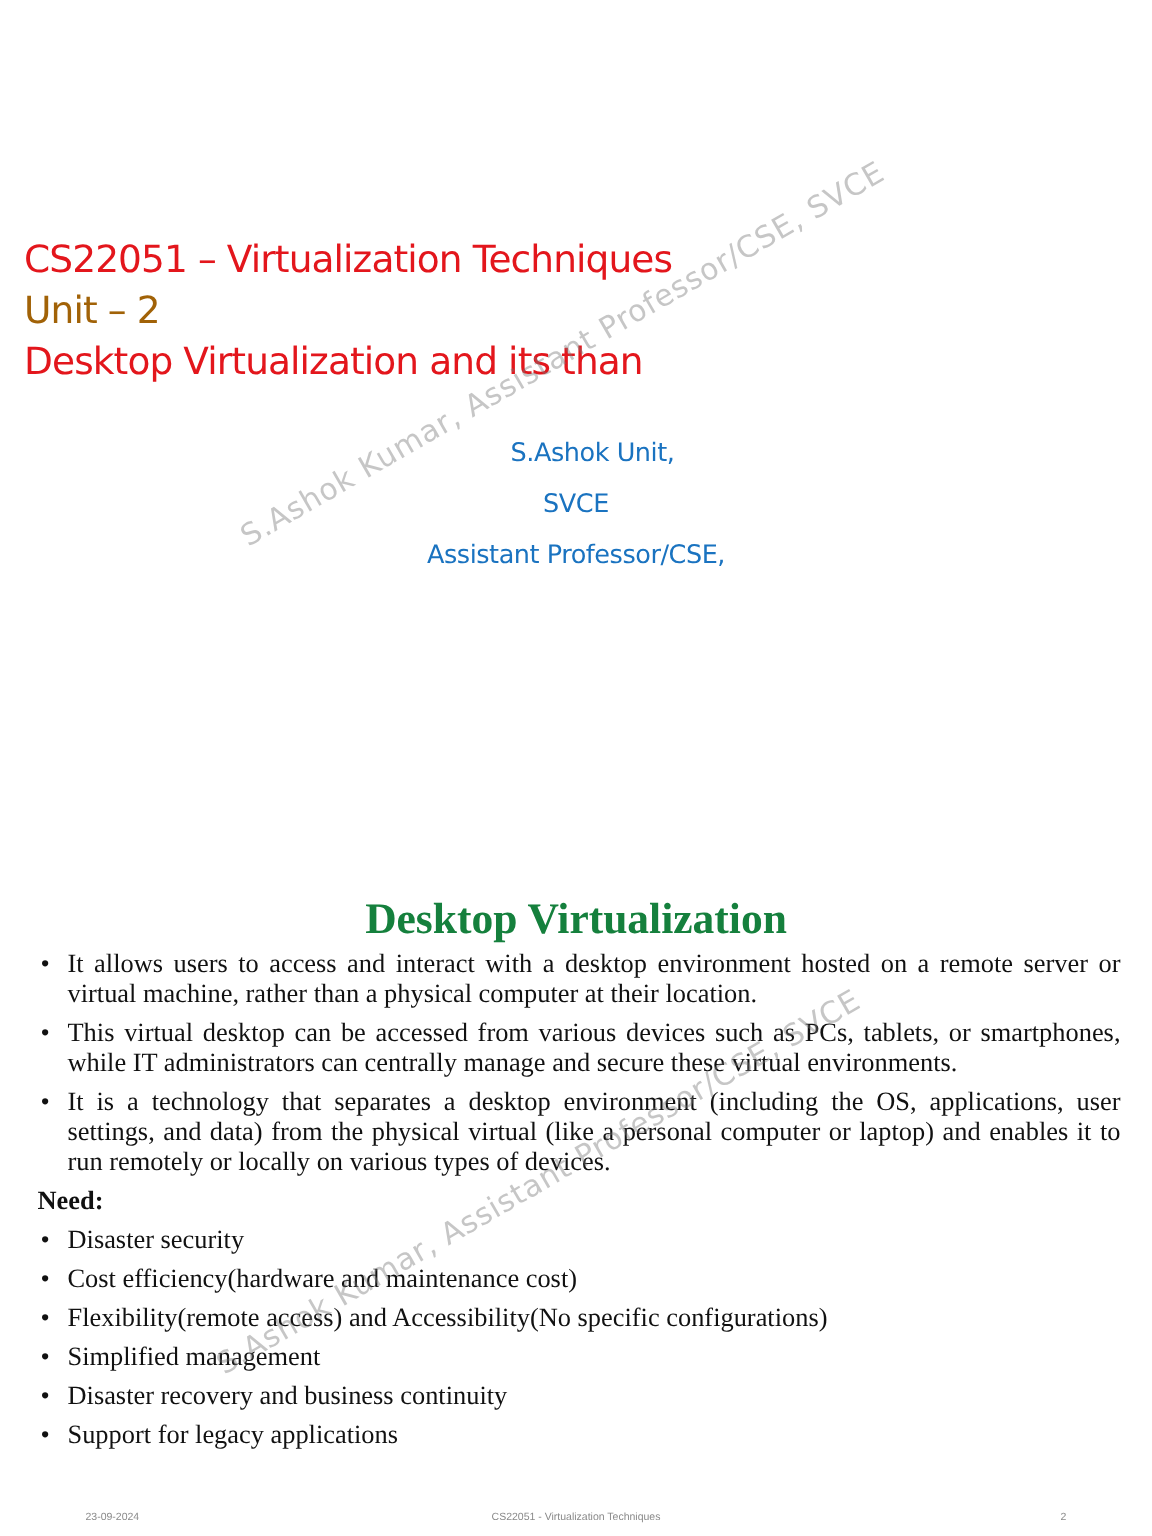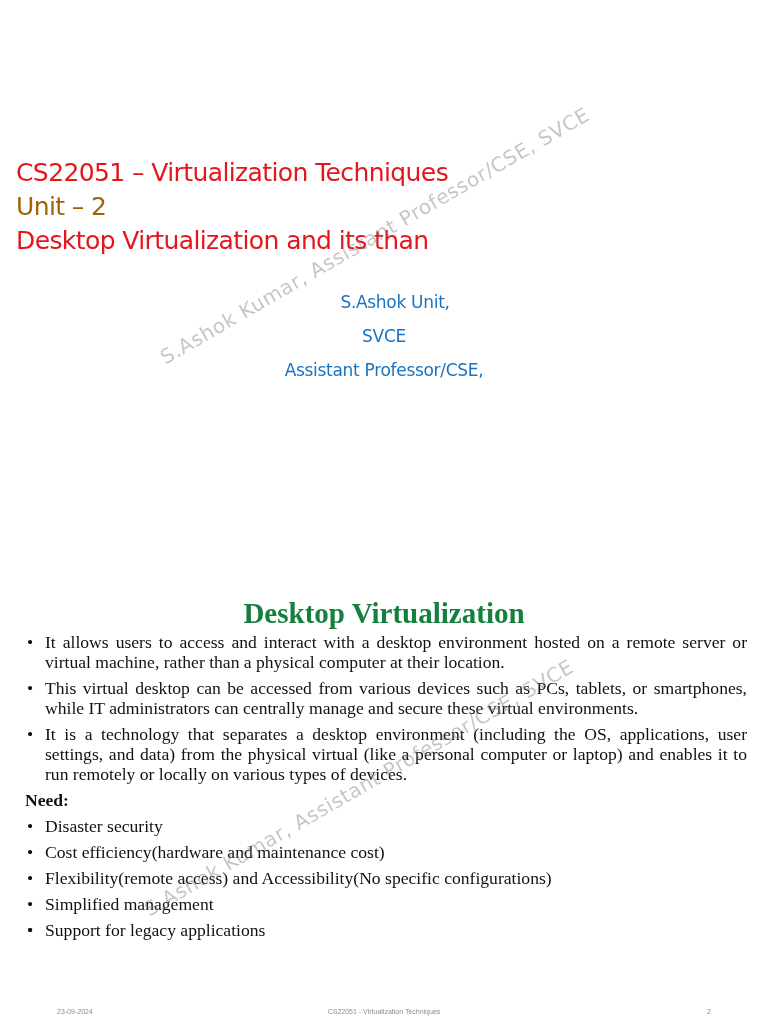--- a/index.html
+++ b/index.html
@@ -177,20 +177,21 @@
       <div class="bullet">
         <span class="dot">•</span>
         <span>Flexibility(remote access) and Accessibility(No specific configurations)</span>
       </div>
       <div class="bullet">
         <span class="dot">•</span>
         <span>Simplified management</span>
       </div>
       <div class="bullet">
         <span class="dot">•</span>
+        <span>Disaster recovery and business continuity</span>
       </div>
       <div class="bullet">
         <span class="dot">•</span>
         <span>Support for legacy applications</span>
       </div>
     </div>
   </div>
 
   <div class="watermark" id="wm-2">S.Ashok Kumar, Assistant Professor/CSE, SVCE</div>
 

